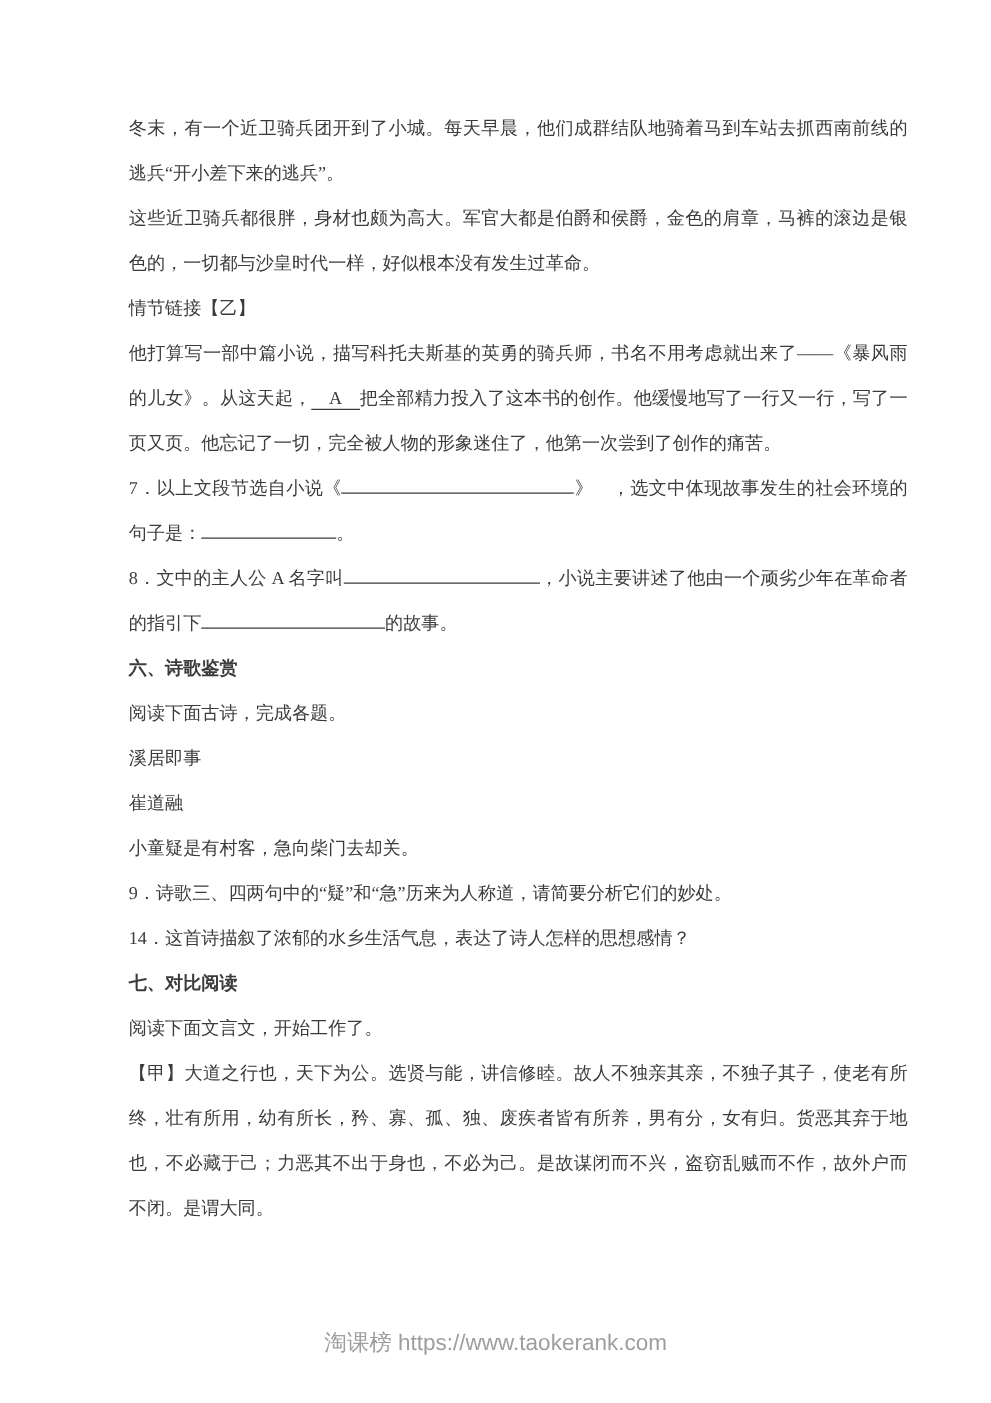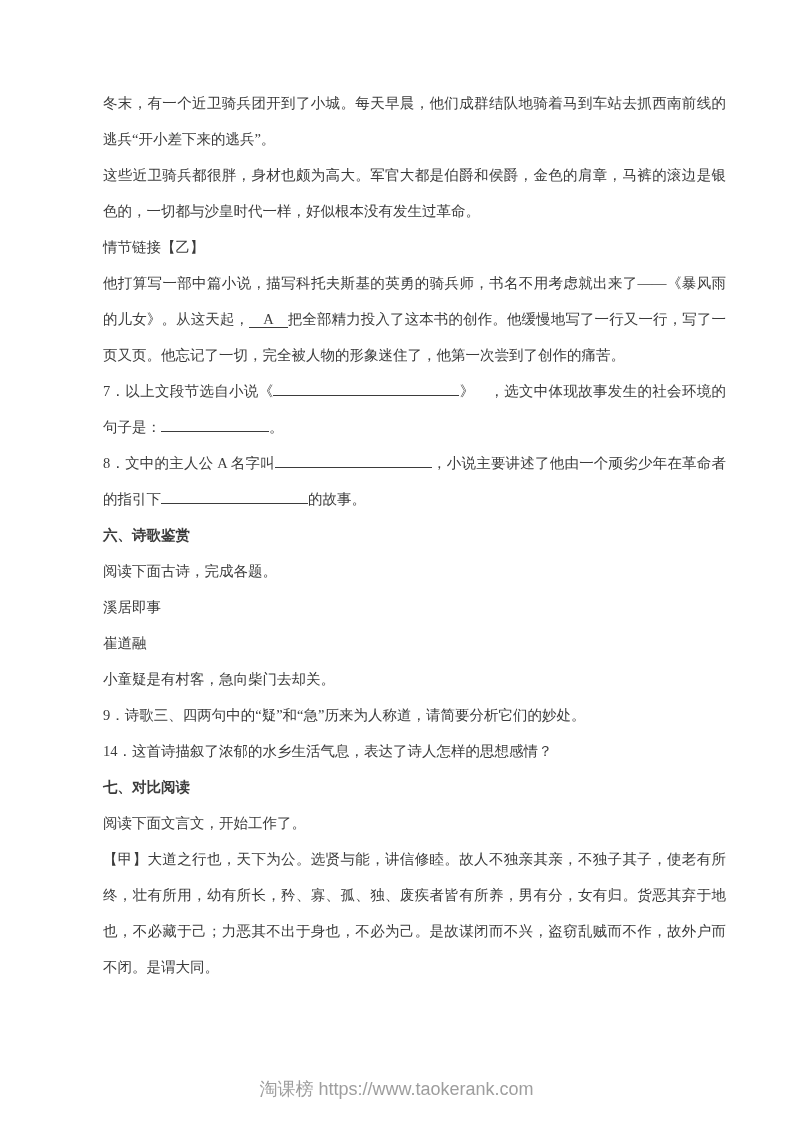--- a/index.html
+++ b/index.html
@@ -59,21 +59,20 @@
   .footer {
     position: absolute;
     left: 0;
     right: 0;
     top: 1062px;
     text-align: center;
     font-family: "Liberation Sans", "DejaVu Sans", sans-serif;
     font-size: 18px;
     line-height: 24px;
     color: #9e9e9e;
-    margin-top: 15px;
   }
 </style>
 </head>
 <body>
 
 <div class="page">
   <div class="content">
 
     <p>冬末，有一个近卫骑兵团开到了小城。每天早晨，他们成群结队地骑着马到车站去抓西南前线的逃兵“开小差下来的逃兵”。</p>
 

